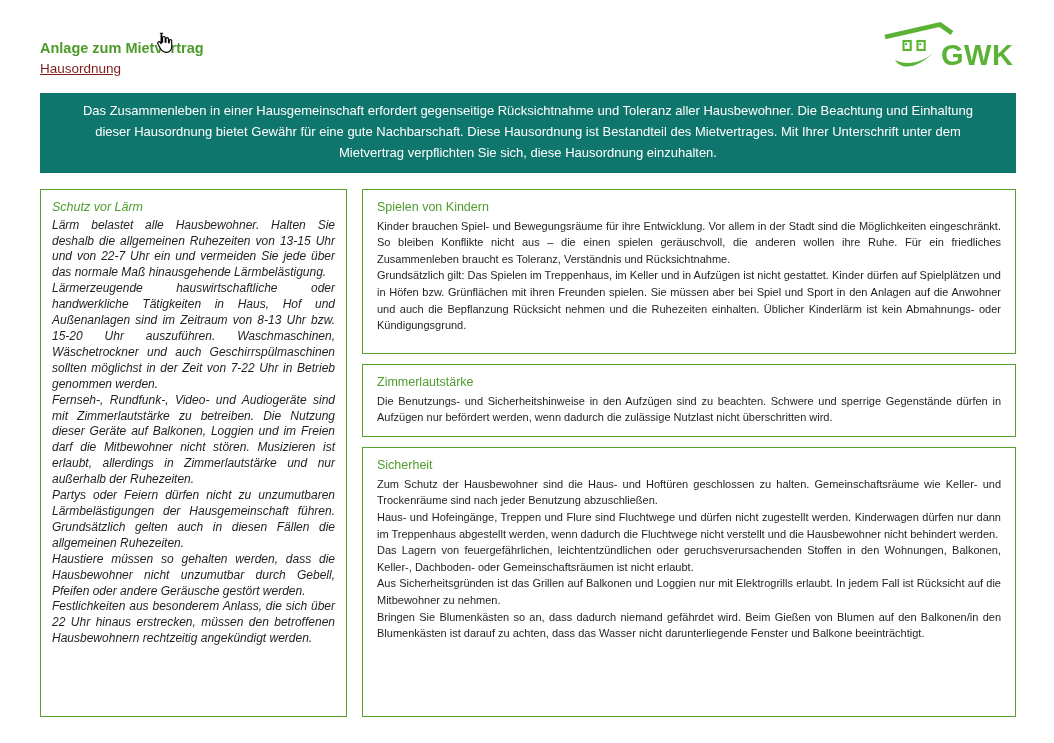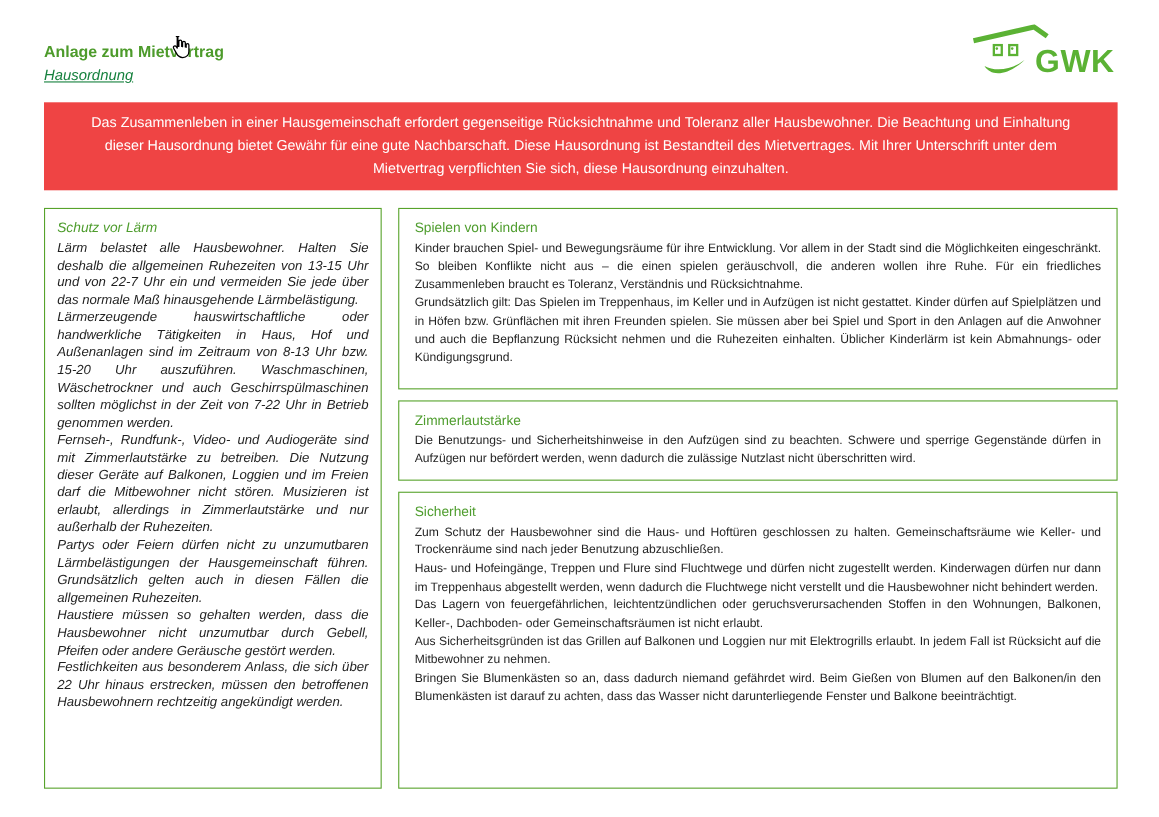--- a/index.html
+++ b/index.html
@@ -10,30 +10,30 @@
     overflow: hidden;
     font-family: "Liberation Sans", "DejaVu Sans", sans-serif;
     color: #1f1f1f;
   }
   .page { padding: 22px 38px 0 40px; position: relative; }
 
   
   .header { display: flex; justify-content: space-between; align-items: flex-start; }
   .title-block { padding-top: 16px; }
   .doc-title { font-size: 14.5px; font-weight: bold; color: #4d9b2b; line-height: 1.45; }
-  .doc-subtitle { font-size: 13.5px; color: #15803d; text-decoration: underline; line-height: 1.5; display: inline-block; font-style: italic; }
+  .doc-subtitle { font-size: 13.5px; color: #7f1d1d; text-decoration: underline; line-height: 1.5; display: inline-block; }
   .hand-cursor { position: absolute; left: 152px; top: 31px; z-index: 5; }
 
   .logo { display: flex; align-items: flex-end; text-decoration: underline; }
   .logo svg { display: block; }
 
   
   .banner {
     margin-top: 14px;
-    background: #ef4444;
+    background: #0f766e;
     color: #ffffff;
     text-align: center;
     font-size: 13px;
     line-height: 1.6;
     padding: 8px 26px 9px 26px;
   }
 
   
   .columns { display: flex; gap: 15px; margin-top: 16px; align-items: flex-start; }
   .col-left { width: 307px; flex: 0 0 307px; }

